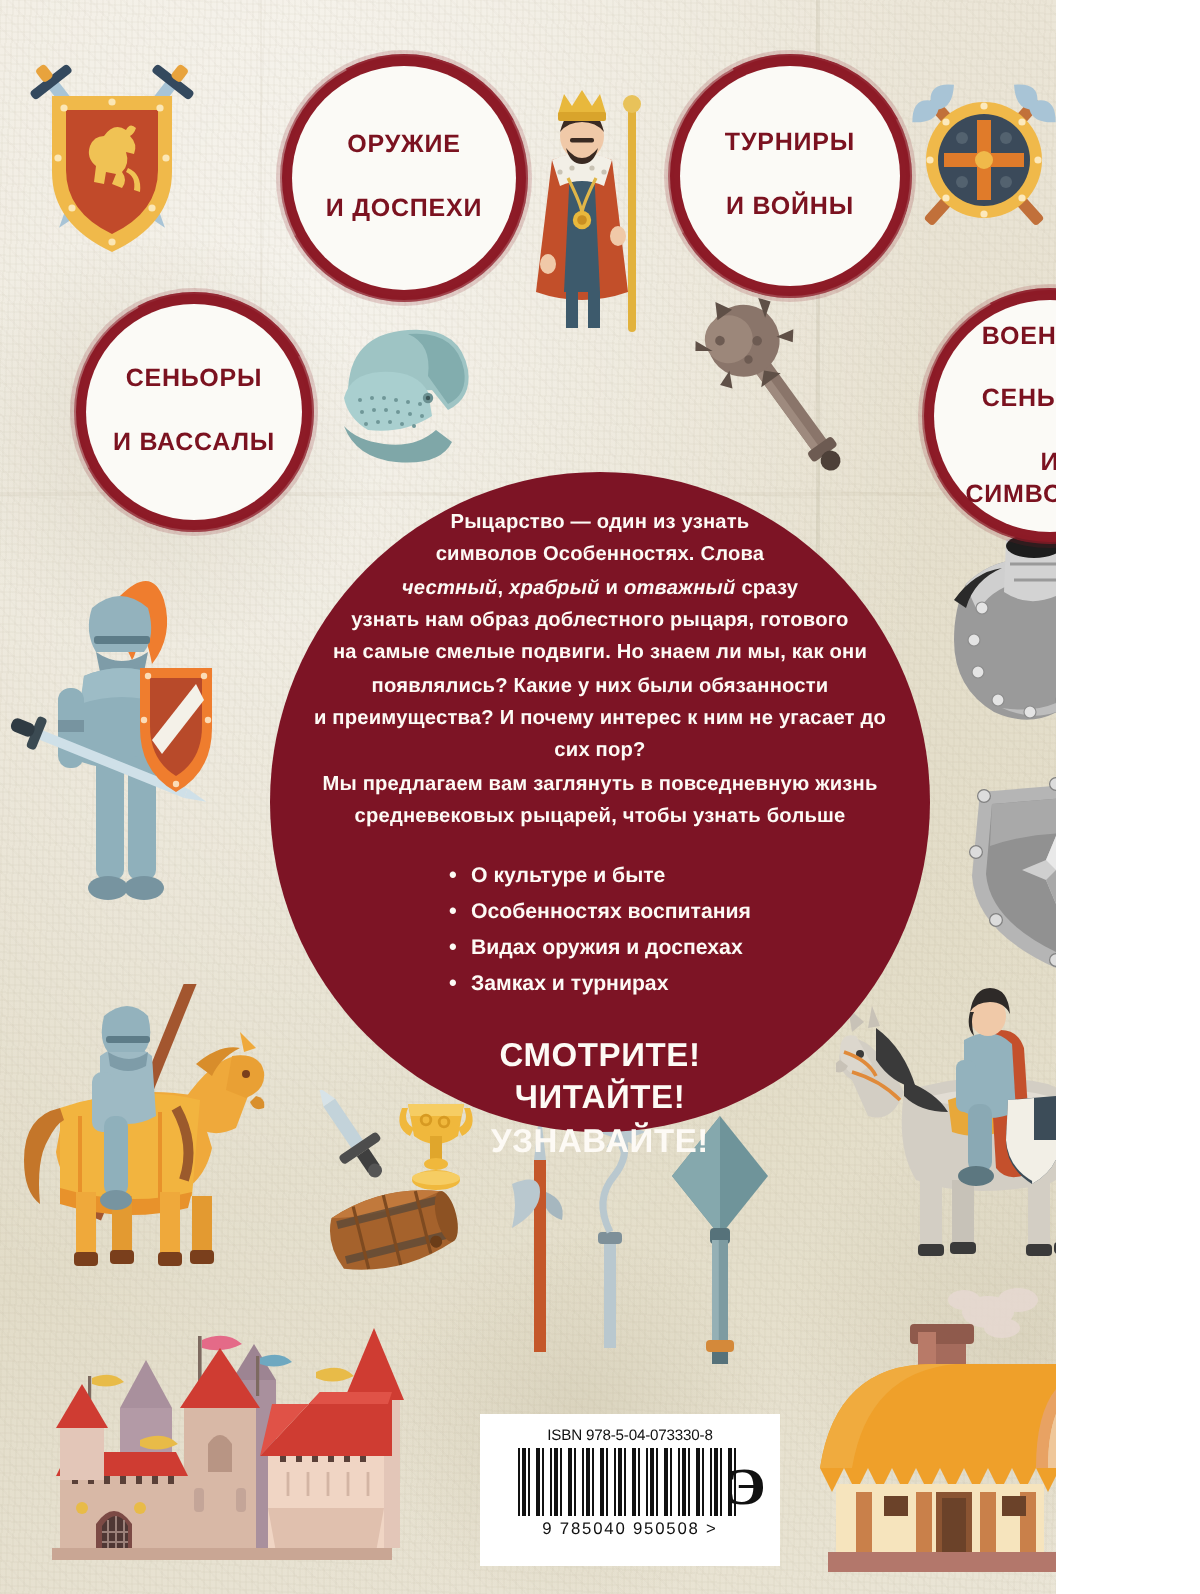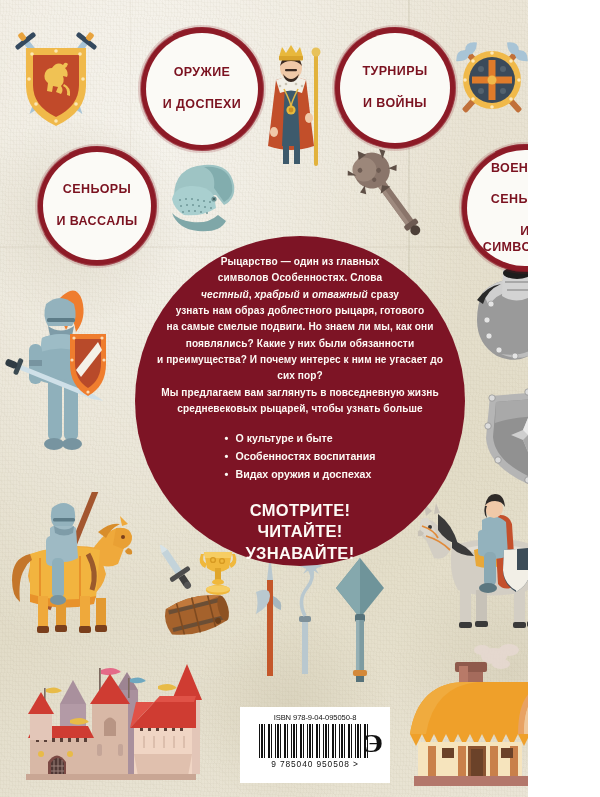--- a/index.html
+++ b/index.html
@@ -724,50 +724,51 @@
       <span>ВОЕННЫЕ</span><br>
       <span>СЕНЬОРЫ</span><br>
       <span>И СИМВОЛИКА</span>
     </span>
   </div>
 
   <div class="red-blob"></div>
 
   <div class="red-text">
     <div class="para">
-      <div>Рыцарство — один из главных</div>
+      <div>Рыцарство — один из узнать</div>
       <div>символов Особенностях. Слова</div>
       <div>
         <span class="it">честный</span><span>,</span>
         <span class="it">храбрый</span>
         <span>и</span>
         <span class="it">отважный</span>
         <span>сразу</span>
       </div>
       <div>узнать нам образ доблестного рыцаря, готового</div>
       <div>на самые смелые подвиги. Но знаем ли мы, как они</div>
       <div>появлялись? Какие у них были обязанности</div>
       <div>и преимущества? И почему интерес к ним не угасает до сих пор?</div>
       <div>Мы предлагаем вам заглянуть в повседневную жизнь</div>
       <div>средневековых рыцарей, чтобы узнать больше</div>
     </div>
 
     <ul class="bullets">
       <li>О культуре и быте</li>
       <li>Особенностях воспитания</li>
       <li>Видах оружия и доспехах</li>
+      <li>Замках и турнирах</li>
     </ul>
 
     <div class="cta">
       <div>СМОТРИТЕ!</div>
       <div>ЧИТАЙТЕ!</div>
       <div>УЗНАВАЙТЕ!</div>
     </div>
   </div>
 
   <div id="isbn-block">
-    <div id="isbn-text">ISBN 978-9-04-095050-8</div>
+    <div id="isbn-text">ISBN 978-5-04-073330-8</div>
     <div id="barcode"></div>
     <div id="barcode-digits">9 785040 950508 &gt;</div>
     <div id="eksmo-logo">Э</div>
   </div>
 
 </div>
 
 </body></html>

